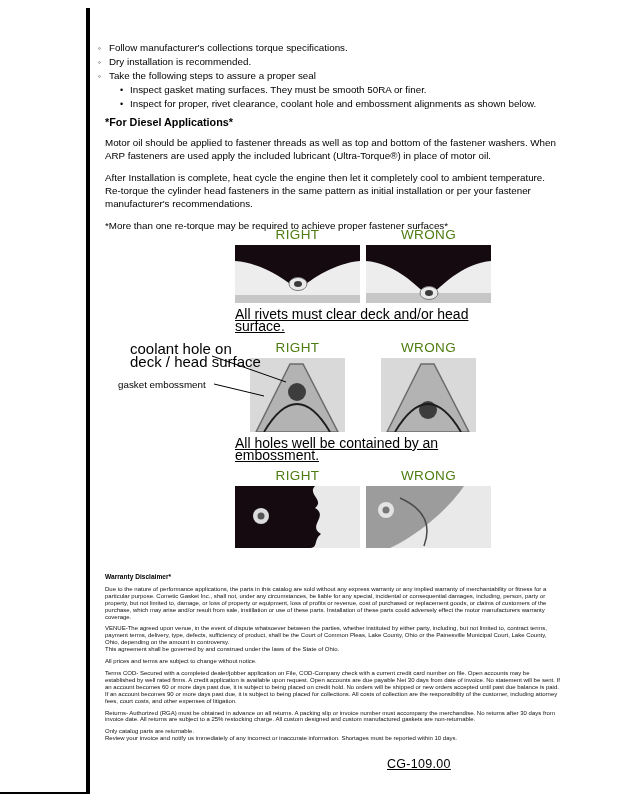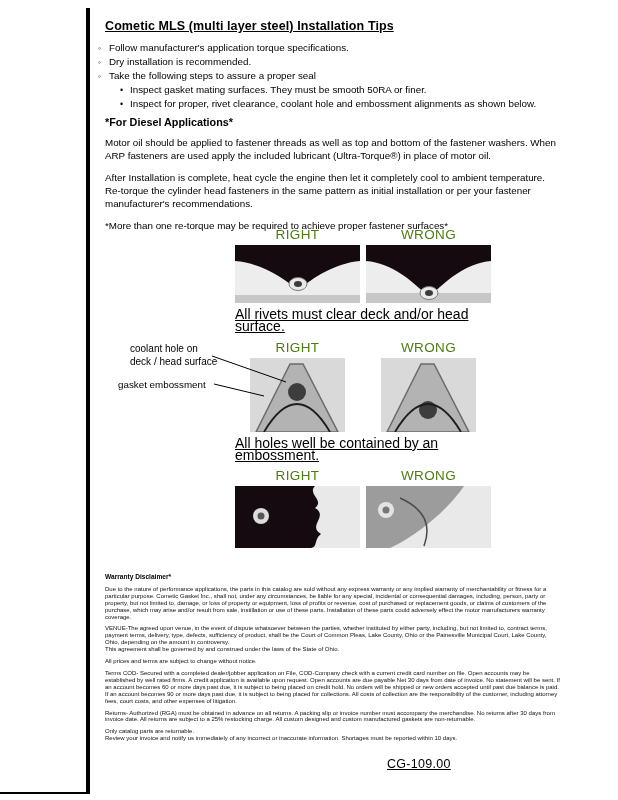--- a/index.html
+++ b/index.html
@@ -35,44 +35,43 @@
   .dlabels span + span { margin-left:6px; }
   .dimgs { display:flex; margin-top:3px; }
   .dcol { width:125px; display:flex; justify-content:center; }
   .dcol + .dcol { margin-left:6px; }
   .dimgs svg { display:block; }
   .dcap { font-size:14px; margin-top:5px; line-height:12px;text-decoration:underline; }
   .dcap.wrap { width:252px; }
   .block2 { margin-top:8px; }
   .block3 { margin-top:7px; }
 
-  .lbl-hole { position:absolute; left:130px; top:343px; font-size:10px; line-height:12.5px; white-space:pre-line; }
+  .lbl-hole { position:absolute; left:130px; top:343px; font-size:15px; line-height:12.5px; white-space:pre-line; }
   .lbl-emb  { position:absolute; left:118px; top:379px; font-size:9.8px; }
   .pointers { position:absolute; left:212px; top:348px; }
 
   .disclaimer { position:absolute; left:105px; top:574px; width:456px; font-size:6px; line-height:6.9px; color:#111; }
   .disclaimer .h { font-size:6.6px; font-weight:bold; margin-bottom:5px; color:#000; }
   .disclaimer p { margin-bottom:5px; white-space:pre-line; }
 
   .footer { position:absolute; left:387px; top:757px; font-size:12.5px; letter-spacing:0.3px;text-decoration:underline; }
 </style>
 </head>
 <body>
 
 <div class="page">
 
   <div class="edge-v"></div>
   <div class="edge-h"></div>
 
-  <div class="title">Cometic MLS (multi layer steel) Installation Tips</div>
 
   <div class="tips">
     <div class="tip">
       <span class="mk">◦</span>
-      <span>Follow manufacturer's application torque specifications.</span>
+      <span>Follow manufacturer's collections torque specifications.</span>
     </div>
     <div class="tip">
       <span class="mk">◦</span>
       <span>Dry installation is recommended.</span>
     </div>
     <div class="tip">
       <span class="mk">◦</span>
       <span>Take the following steps to assure a proper seal</span>
     </div>
     <div class="tip sub">

